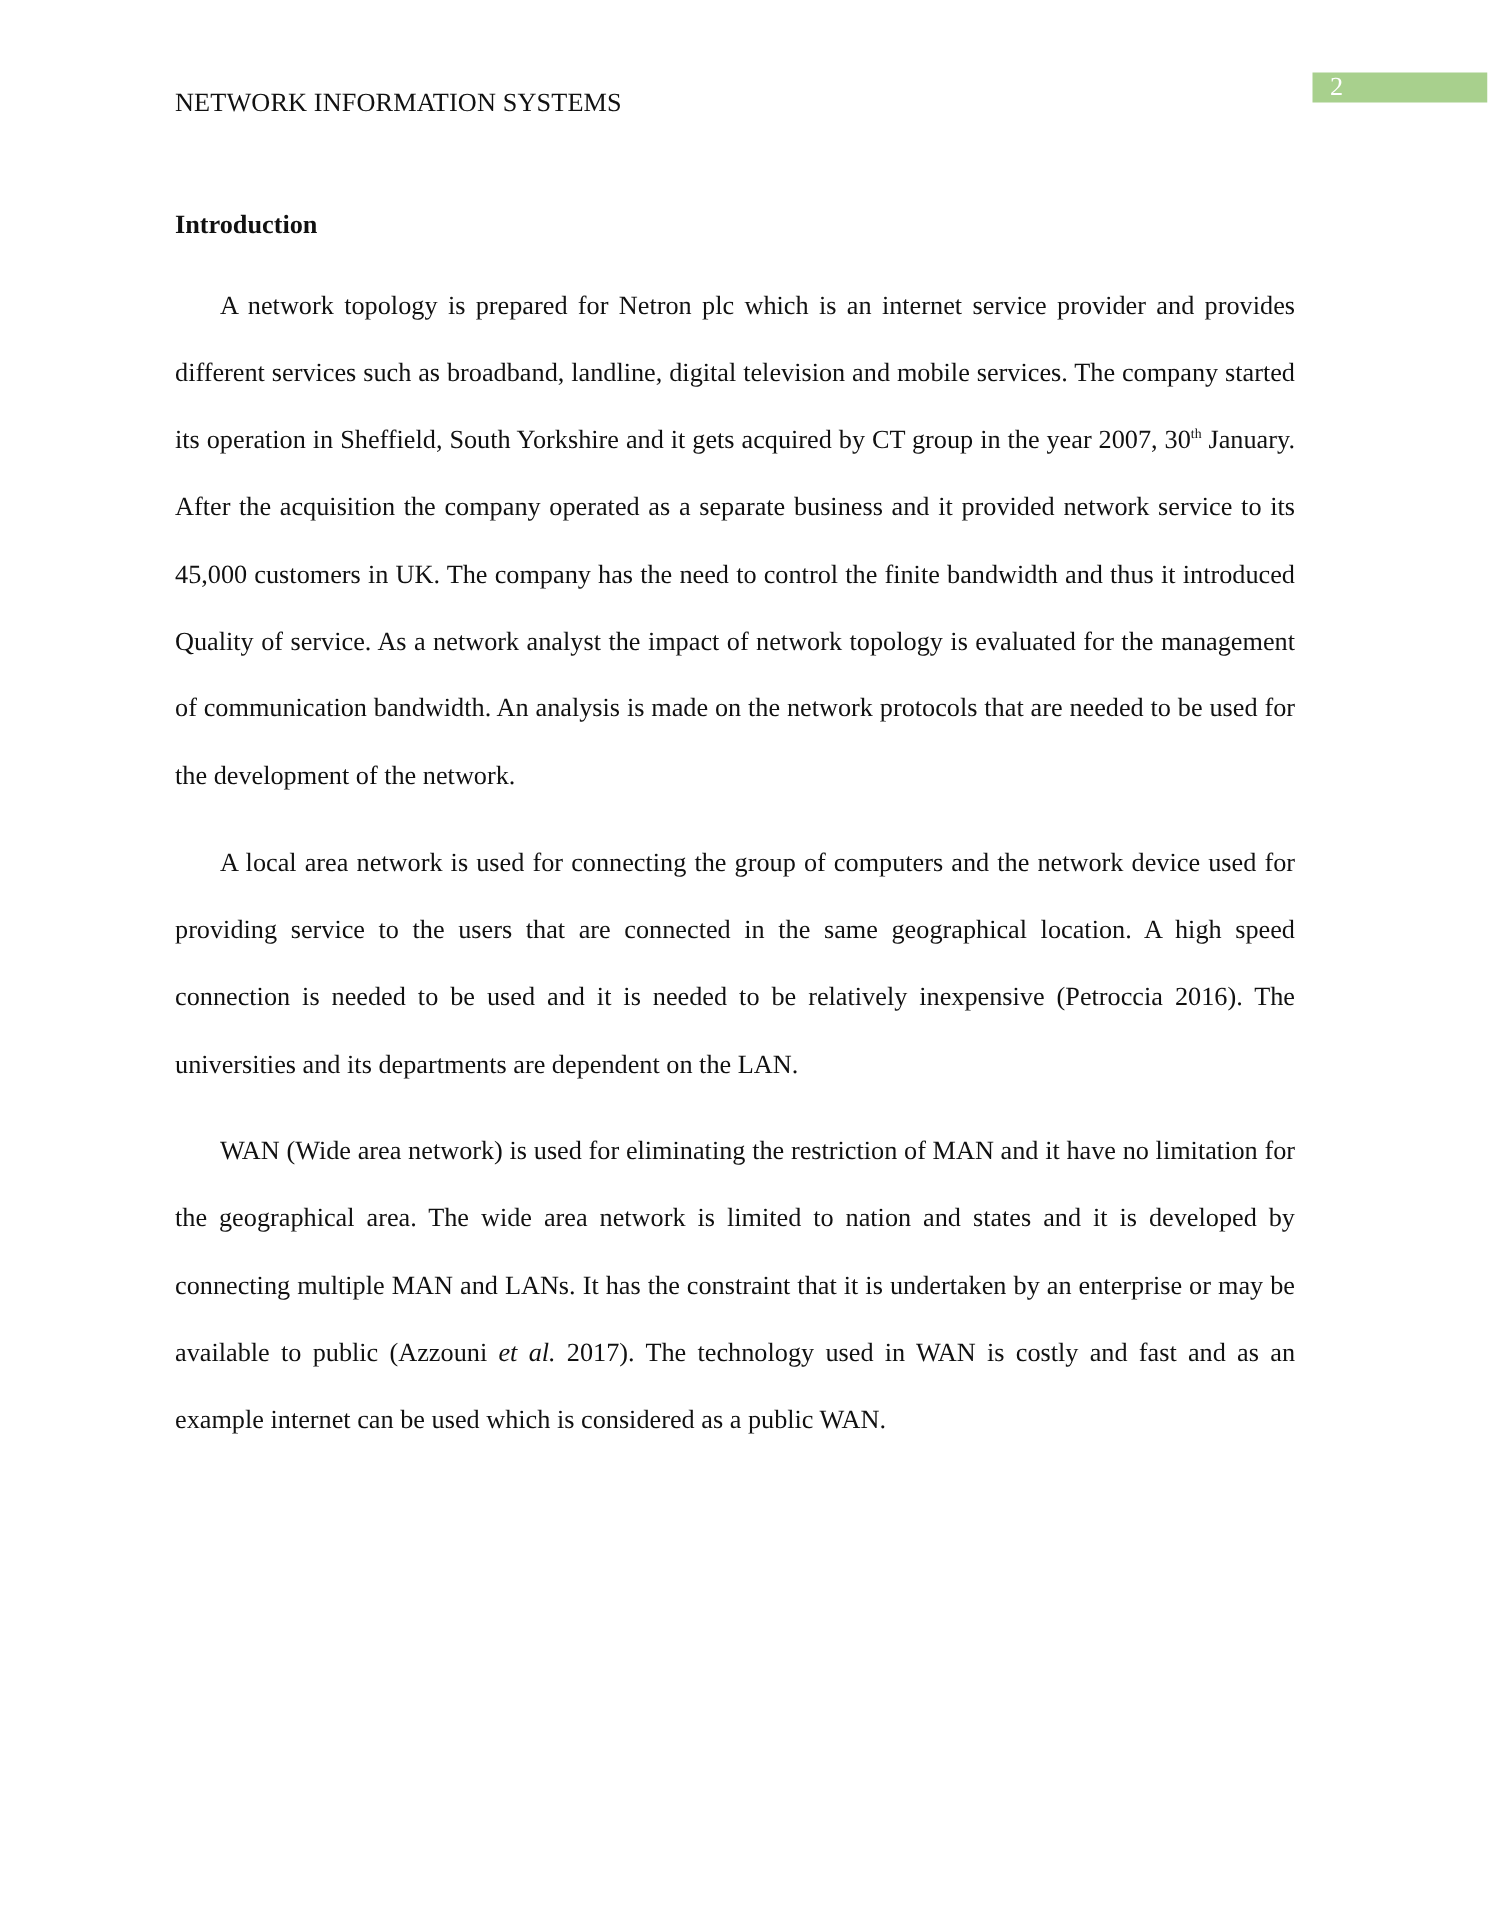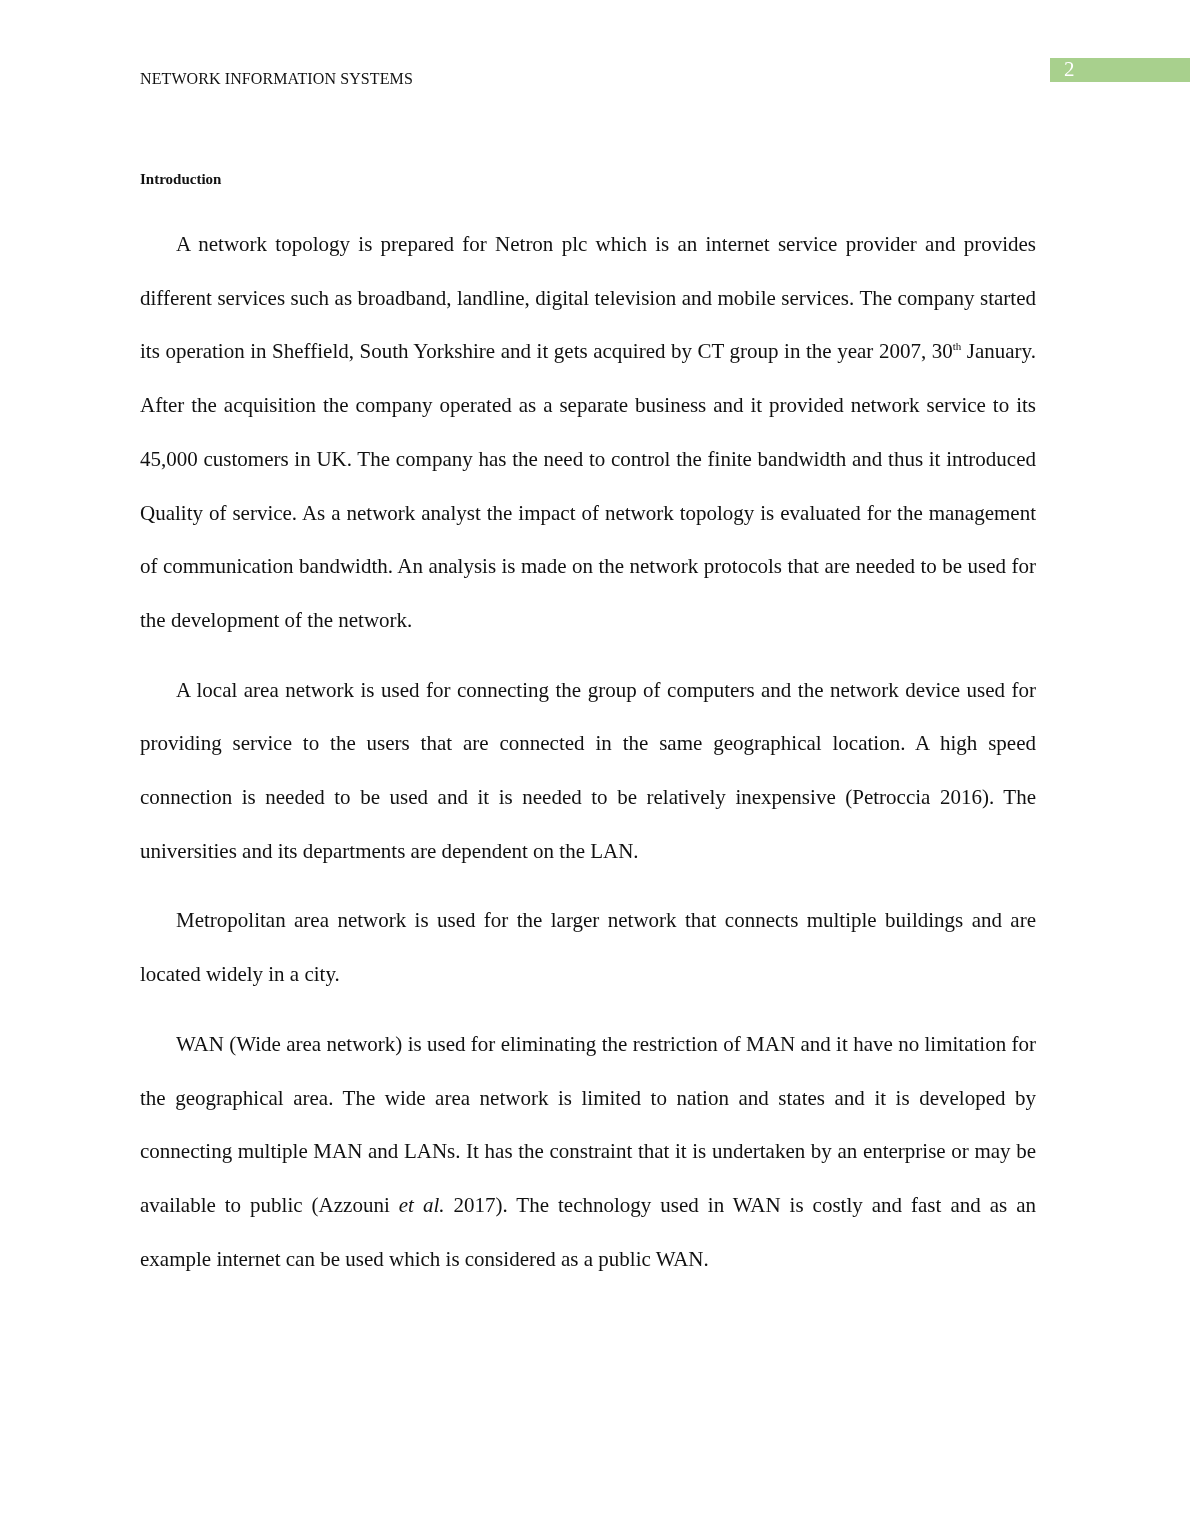--- a/index.html
+++ b/index.html
@@ -2,39 +2,38 @@
 <html><head>
 <meta charset="utf-8">
 <style>
   html, body { margin: 0; padding: 0; background: #ffffff; }
   body { width: 1190px; height: 1540px; position: relative; overflow: hidden;
          font-family: "Liberation Serif", serif; color: #111; }
   .page-num-bar { position: absolute; left: 1050px; top: 58px; width: 140px; height: 24px;
                   background: #a8d08d; }
   .page-num { position: absolute; left: 14px; top: -1px; font-size: 21px; color: #ffffff;
               font-family: "Liberation Serif", serif; }
-  .running-head { position: absolute; left: 140px; top: 70px; font-size: 16px; letter-spacing: 0.1px; font-family: Liberation Serif, serif; }
+  .running-head { position: absolute; left: 140px; top: 70px; font-size: 21px; letter-spacing: 0.1px; font-family: Liberation Serif, serif; }
   .content { position: absolute; left: 140px; top: 160px; width: 908px; }
-  h1 { font-size: 15px; font-weight: bold; margin: 0 0 20px 0; line-height: 38px; }
+  h1 { font-size: 21px; font-weight: bold; margin: 0 0 20px 0; line-height: 38px; }
   p { margin: 0 12px 16px 0; font-size: 21px; line-height: 53.7px; text-align: justify;
       text-indent: 36px; }
   sup { font-size: 11px; line-height: 0; vertical-align: 8px; }
 </style>
 </head>
 <body>
 
 <div class="page-num-bar">
   <span class="page-num">2</span>
 </div>
 
 <div class="running-head">NETWORK INFORMATION SYSTEMS</div>
 
 <div class="content">
   <h1>Introduction</h1>
 
   <p><span>A network topology is prepared for Netron plc which is an internet service provider and provides different services such as broadband, landline, digital television and mobile services. The company started its operation in Sheffield, South Yorkshire and it gets acquired by CT group in the year 2007, 30</span><sup>th</sup><span> January. After the acquisition the company operated as a separate business and it provided network service to its 45,000 customers in UK. The company has the need to control the finite bandwidth and thus it introduced Quality of service. As a network analyst the impact of network topology is evaluated for the management of communication bandwidth. An analysis is made on the network protocols that are needed to be used for the development of the network.</span></p>
 
   <p>A local area network is used for connecting the group of computers and the network device used for providing service to the users that are connected in the same geographical location. A high speed connection is needed to be used and it is needed to be relatively inexpensive (Petroccia 2016). The universities and its departments are dependent on the LAN.</p>
 
-  <p>Metropolitan area network is used for the larger network that connects multiple buildings and are located widely in a city.</p>
 
   <p><span>WAN (Wide area network) is used for eliminating the restriction of MAN and it have no limitation for the geographical area. The wide area network is limited to nation and states and it is developed by connecting multiple MAN and LANs. It has the constraint that it is undertaken by an enterprise or may be available to public (Azzouni </span><em>et al.</em><span> 2017). The technology used in WAN is costly and fast and as an example internet can be used which is considered as a public WAN.</span></p>
 </div>
 
 </body></html>

